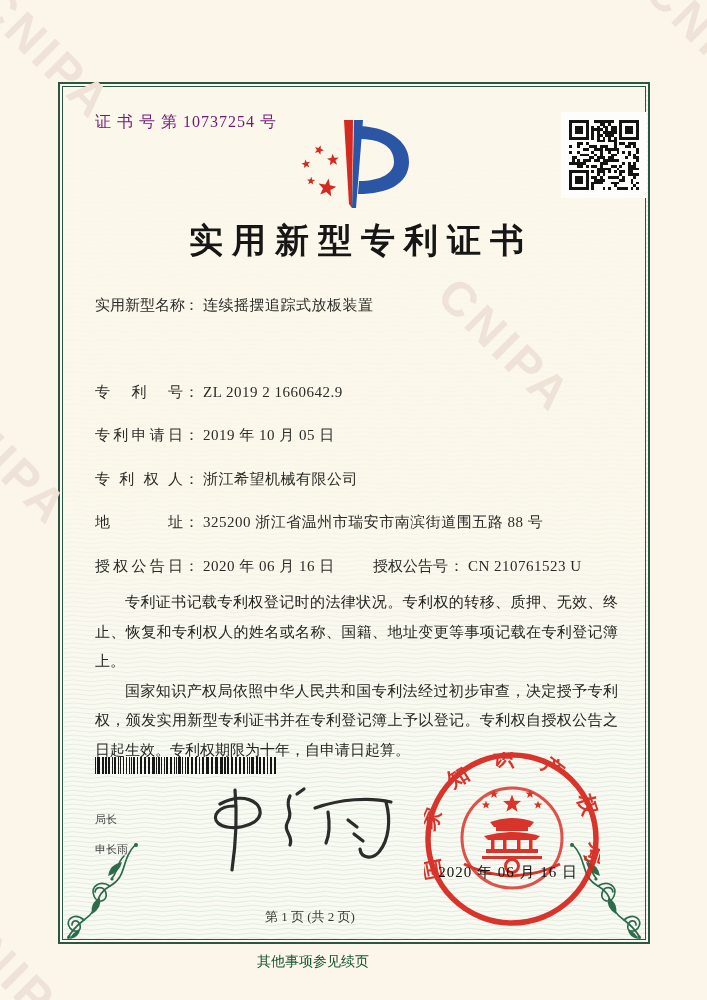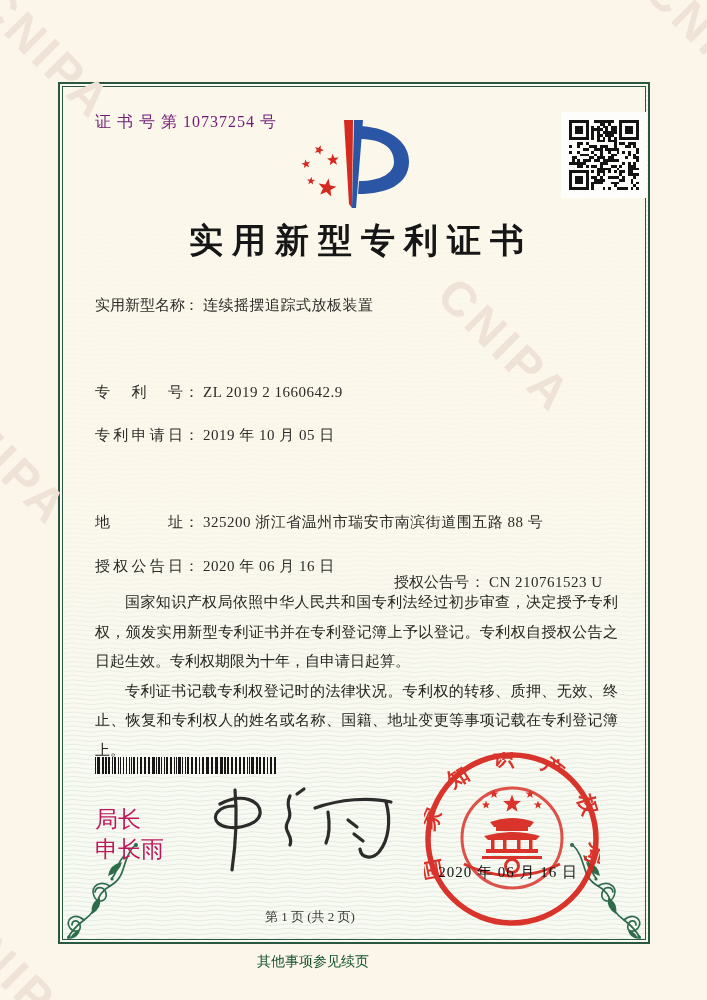--- a/index.html
+++ b/index.html
@@ -24,27 +24,27 @@
   #cert-number{left:95px;top:112px;font-size:16px;letter-spacing:1px;color:#701a75;}
   #logo{left:296px;top:112px;}
   #qr-box{left:561px;top:112px;width:86px;height:86px;background:#fdfdfb;display:flex;
           align-items:center;justify-content:center;}
   #title{left:58px;top:218px;width:592px;text-align:center;font-size:34px;font-weight:bold;
          letter-spacing:9px;color:#161616;margin-left:7px;}
   .field-row{left:95px;width:525px;height:22px;font-size:15px;color:#2b2b28;white-space:nowrap;}
   .flabel{display:inline-block;width:88px;text-align:justify;text-align-last:justify;vertical-align:top;}
   .fcolon{display:inline-block;margin:0 4px 0 1px;}
   .fvalue{letter-spacing:0.5px;}
-  .grant{position:absolute;left:278px;top:16px;margin-left:21px;}
+  .grant{position:absolute;left:278px;top:0;}
   #paragraphs{left:95px;top:588px;width:523px;font-size:15px;line-height:29.6px;
               text-align:justify;color:#252521;}
   #paragraphs p{margin:0;text-indent:2em;}
   #barcode-wrap{left:95px;top:757px;}
-  #signer{left:95px;top:805px;font-family:Liberation Serif, serif;
-          font-size:23px;color:#be185d;line-height:30px;}
+  #signer{left:95px;top:805px;font-family:Liberation Mono, monospace;
+          font-size:11px;color:#404040;line-height:30px;}
   #signature{left:190px;top:780px;}
   #seal{left:424px;top:752px;}
   #seal-date{left:424px;top:863px;width:168px;text-align:center;font-size:15px;
              letter-spacing:1px;color:#101010;z-index:4;}
   #page-indicator{left:58px;top:908px;width:504px;text-align:center;font-size:13px;color:#3a3a36;}
   #footer-note{left:0;top:953px;width:626px;text-align:center;font-size:14px;color:#14532d;}
 </style>
 </head>
 <body>
 
@@ -523,33 +523,36 @@
 
   <div class="abs field-row" style="top:296px">
     <span class="flabel">实用新型名称</span><span class="fcolon">：</span><span class="fvalue">连续摇摆追踪式放板装置</span>
   </div>
   <div class="abs field-row" style="top:383px">
     <span class="flabel">专 利 号</span><span class="fcolon">：</span><span class="fvalue">ZL 2019 2 1660642.9</span>
   </div>
   <div class="abs field-row" style="top:426px">
     <span class="flabel">专利申请日</span><span class="fcolon">：</span><span class="fvalue">2019 年 10 月 05 日</span>
   </div>
+  <div class="abs field-row" style="top:470px">
+    <span class="flabel">专 利 权 人</span><span class="fcolon">：</span><span class="fvalue">浙江希望机械有限公司</span>
+  </div>
   <div class="abs field-row" style="top:513px">
     <span class="flabel">地 址</span><span class="fcolon">：</span><span class="fvalue">325200 浙江省温州市瑞安市南滨街道围五路 88 号</span>
   </div>
   <div class="abs field-row" style="top:557px">
     <span class="flabel">授权公告日</span><span class="fcolon">：</span><span class="fvalue">2020 年 06 月 16 日</span>
     <span class="grant">
       <span>授权公告号</span><span class="fcolon">：</span><span class="fvalue">CN 210761523 U</span>
     </span>
   </div>
 
   <div class="abs" id="paragraphs">
+    <p>专利证书记载专利权登记时的法律状况。专利权的转移、质押、无效、终止、恢复和专利权人的姓名或名称、国籍、地址变更等事项记载在专利登记簿上。</p>
     <p>国家知识产权局依照中华人民共和国专利法经过初步审查，决定授予专利权，颁发实用新型专利证书并在专利登记簿上予以登记。专利权自授权公告之日起生效。专利权期限为十年，自申请日起算。</p>
-    <p>专利证书记载专利权登记时的法律状况。专利权的转移、质押、无效、终止、恢复和专利权人的姓名或名称、国籍、地址变更等事项记载在专利登记簿上。</p>
   </div>
 
   <div class="abs" id="barcode-wrap">
     <svg id="barcode" width="184" height="17" viewBox="0 0 184 17">
         <rect x="0" y="0" width="1" height="17" fill="#161616"></rect>
         <rect x="2" y="0" width="3" height="17" fill="#161616"></rect>
         <rect x="7" y="0" width="2" height="17" fill="#161616"></rect>
         <rect x="10" y="0" width="2" height="17" fill="#161616"></rect>
         <rect x="13" y="0" width="2" height="17" fill="#161616"></rect>
         <rect x="17" y="0" width="1" height="17" fill="#161616"></rect>

